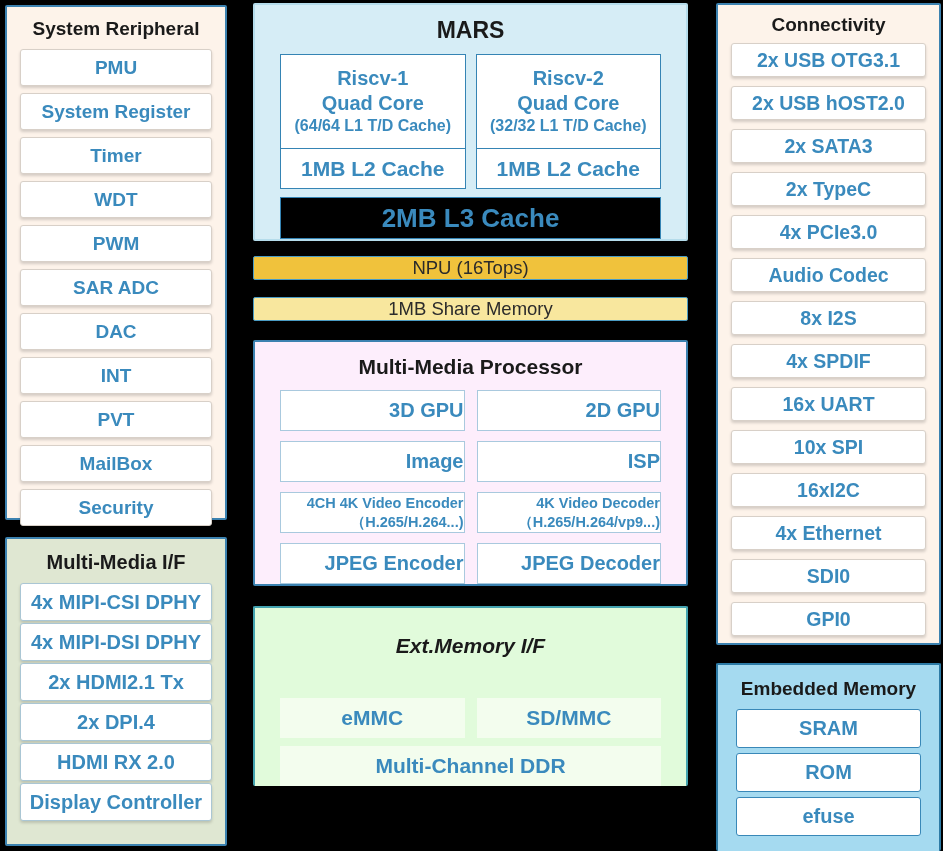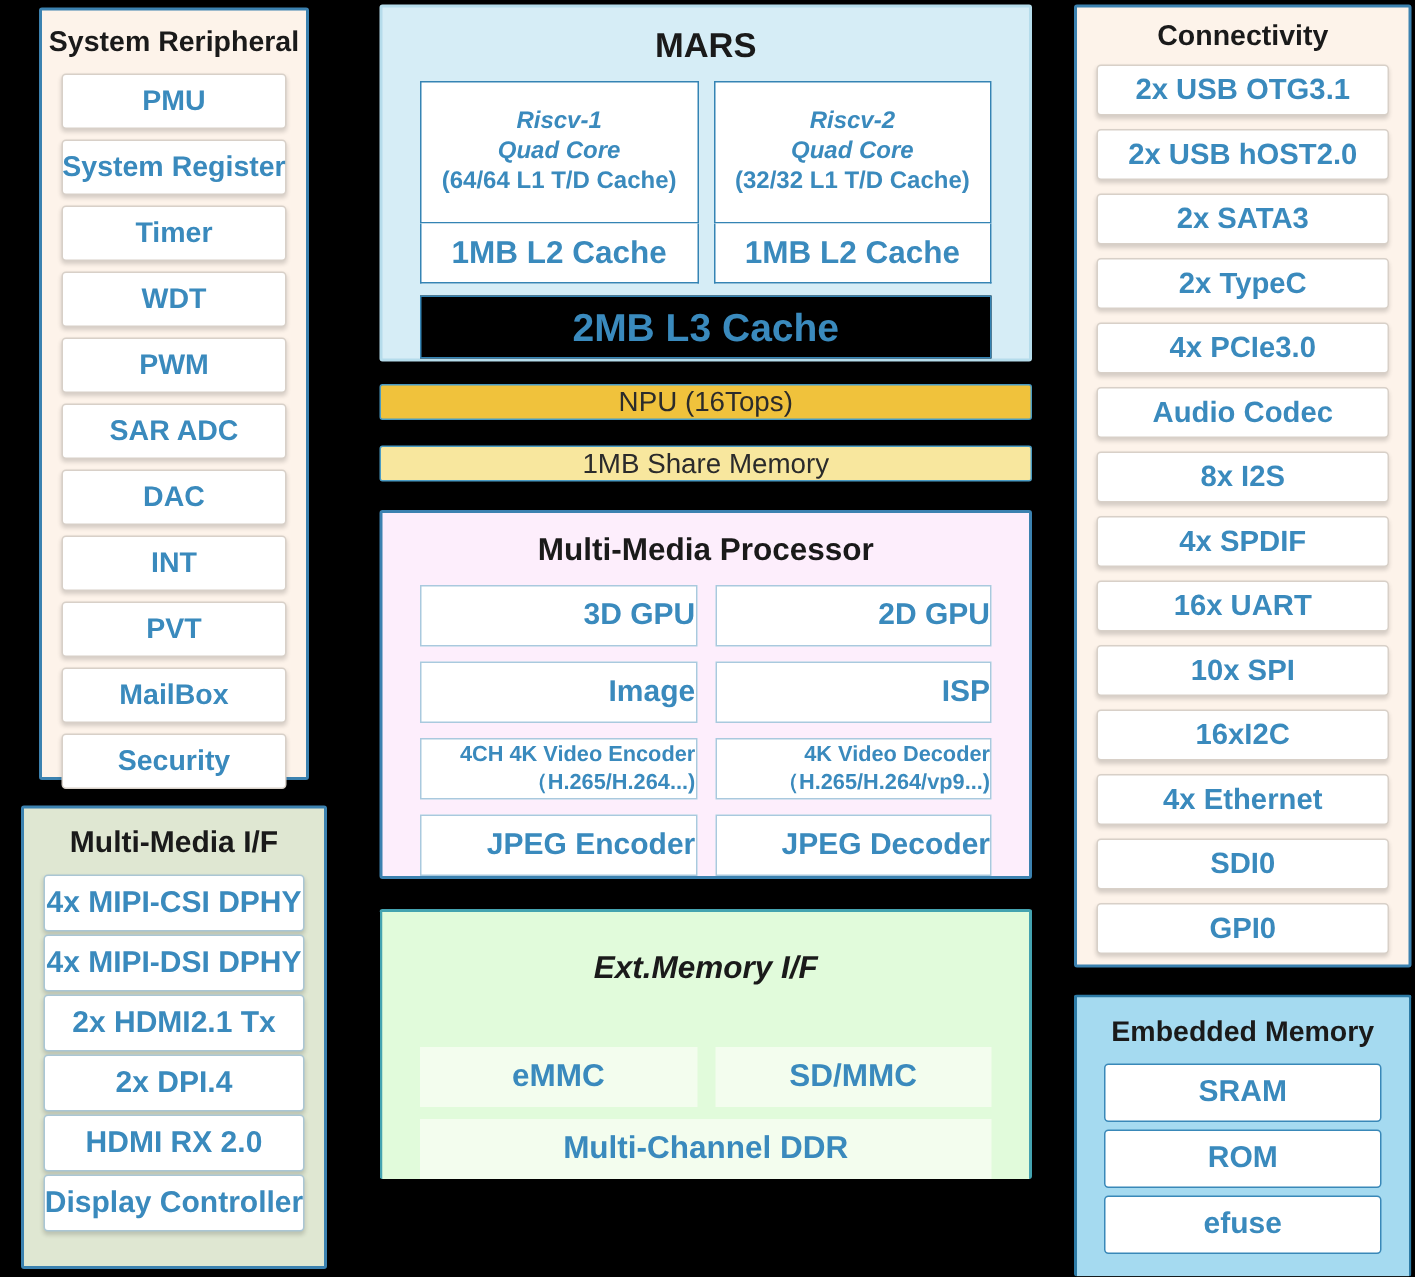--- a/index.html
+++ b/index.html
@@ -1,21 +1,21 @@
 <!DOCTYPE html>
 <html><head>
 <meta charset="utf-8">
 <style>
   * { margin:0; padding:0; box-sizing:border-box; }
   html,body { background:#000; }
   body { font-family:"Liberation Sans","DejaVu Sans",sans-serif; }
   .page { position:relative; width:943px; height:851px; background:#000; display:flex; overflow:hidden; }
 
   .col { display:flex; flex-direction:column; }
-  .col-left  { width:222px; margin:5px 0 0 5px; height:841px;align-items:center; }
+  .col-left  { width:222px; margin:5px 0 0 5px; height:841px; }
   .col-mid   { width:435px; margin:3px 0 0 26px; height:692px; }
   .col-right { width:225px; margin:3px 0 0 28px; height:848px; }
 
   section.panel { border-radius:2px; }
 
   
   .ptitle { text-align:center; font-weight:bold; color:#1a1a1a; }
 
   
   .ibox {
@@ -37,21 +37,21 @@
 
   
   .panel-mars { height:249px; background:#d6edf6; border:2px solid #b5dceb; }
   .panel-mars .ptitle { font-size:23px; margin:12px 0 10px; }
   .mars-grid { display:grid; grid-template-columns:1fr 1fr; column-gap:10px; padding:0 25px; }
   .core-box {
     background:#fff; border:1.5px solid #3584b4; height:95px;
     display:flex; flex-direction:column; align-items:center; justify-content:center;
     color:#3a8abd; font-weight:bold;
   }
-  .core-box .big { font-size:16px; line-height:1.25;font-style:italic; }
+  .core-box .big { font-size:20px; line-height:1.25; }
   .core-box .small { font-size:16px; line-height:1.3; }
   .l2-box { background:#fff; border:1.5px solid #3584b4; border-top:none; height:40px;
     display:flex; align-items:center; justify-content:center; color:#3a8abd; font-weight:bold; font-size:21px; }
   .l3-box { grid-column:1 / 3; margin-top:8px; background:#000000; border:1.5px solid #3584b4; height:42px;
     display:flex; align-items:center; justify-content:center; color:#3a8abd; font-weight:bold; font-size:26px; }
 
   .bar { display:flex; align-items:center; justify-content:center; color:#2b2b2b; font-size:18.5px;
     border:1.5px solid #4a9bc3; border-radius:2px; }
   .bar-npu   { margin-top:15px; height:38px; background:#f0c23c; }
   .bar-share { margin-top:17px; height:36px; background:#f8e79e; }

